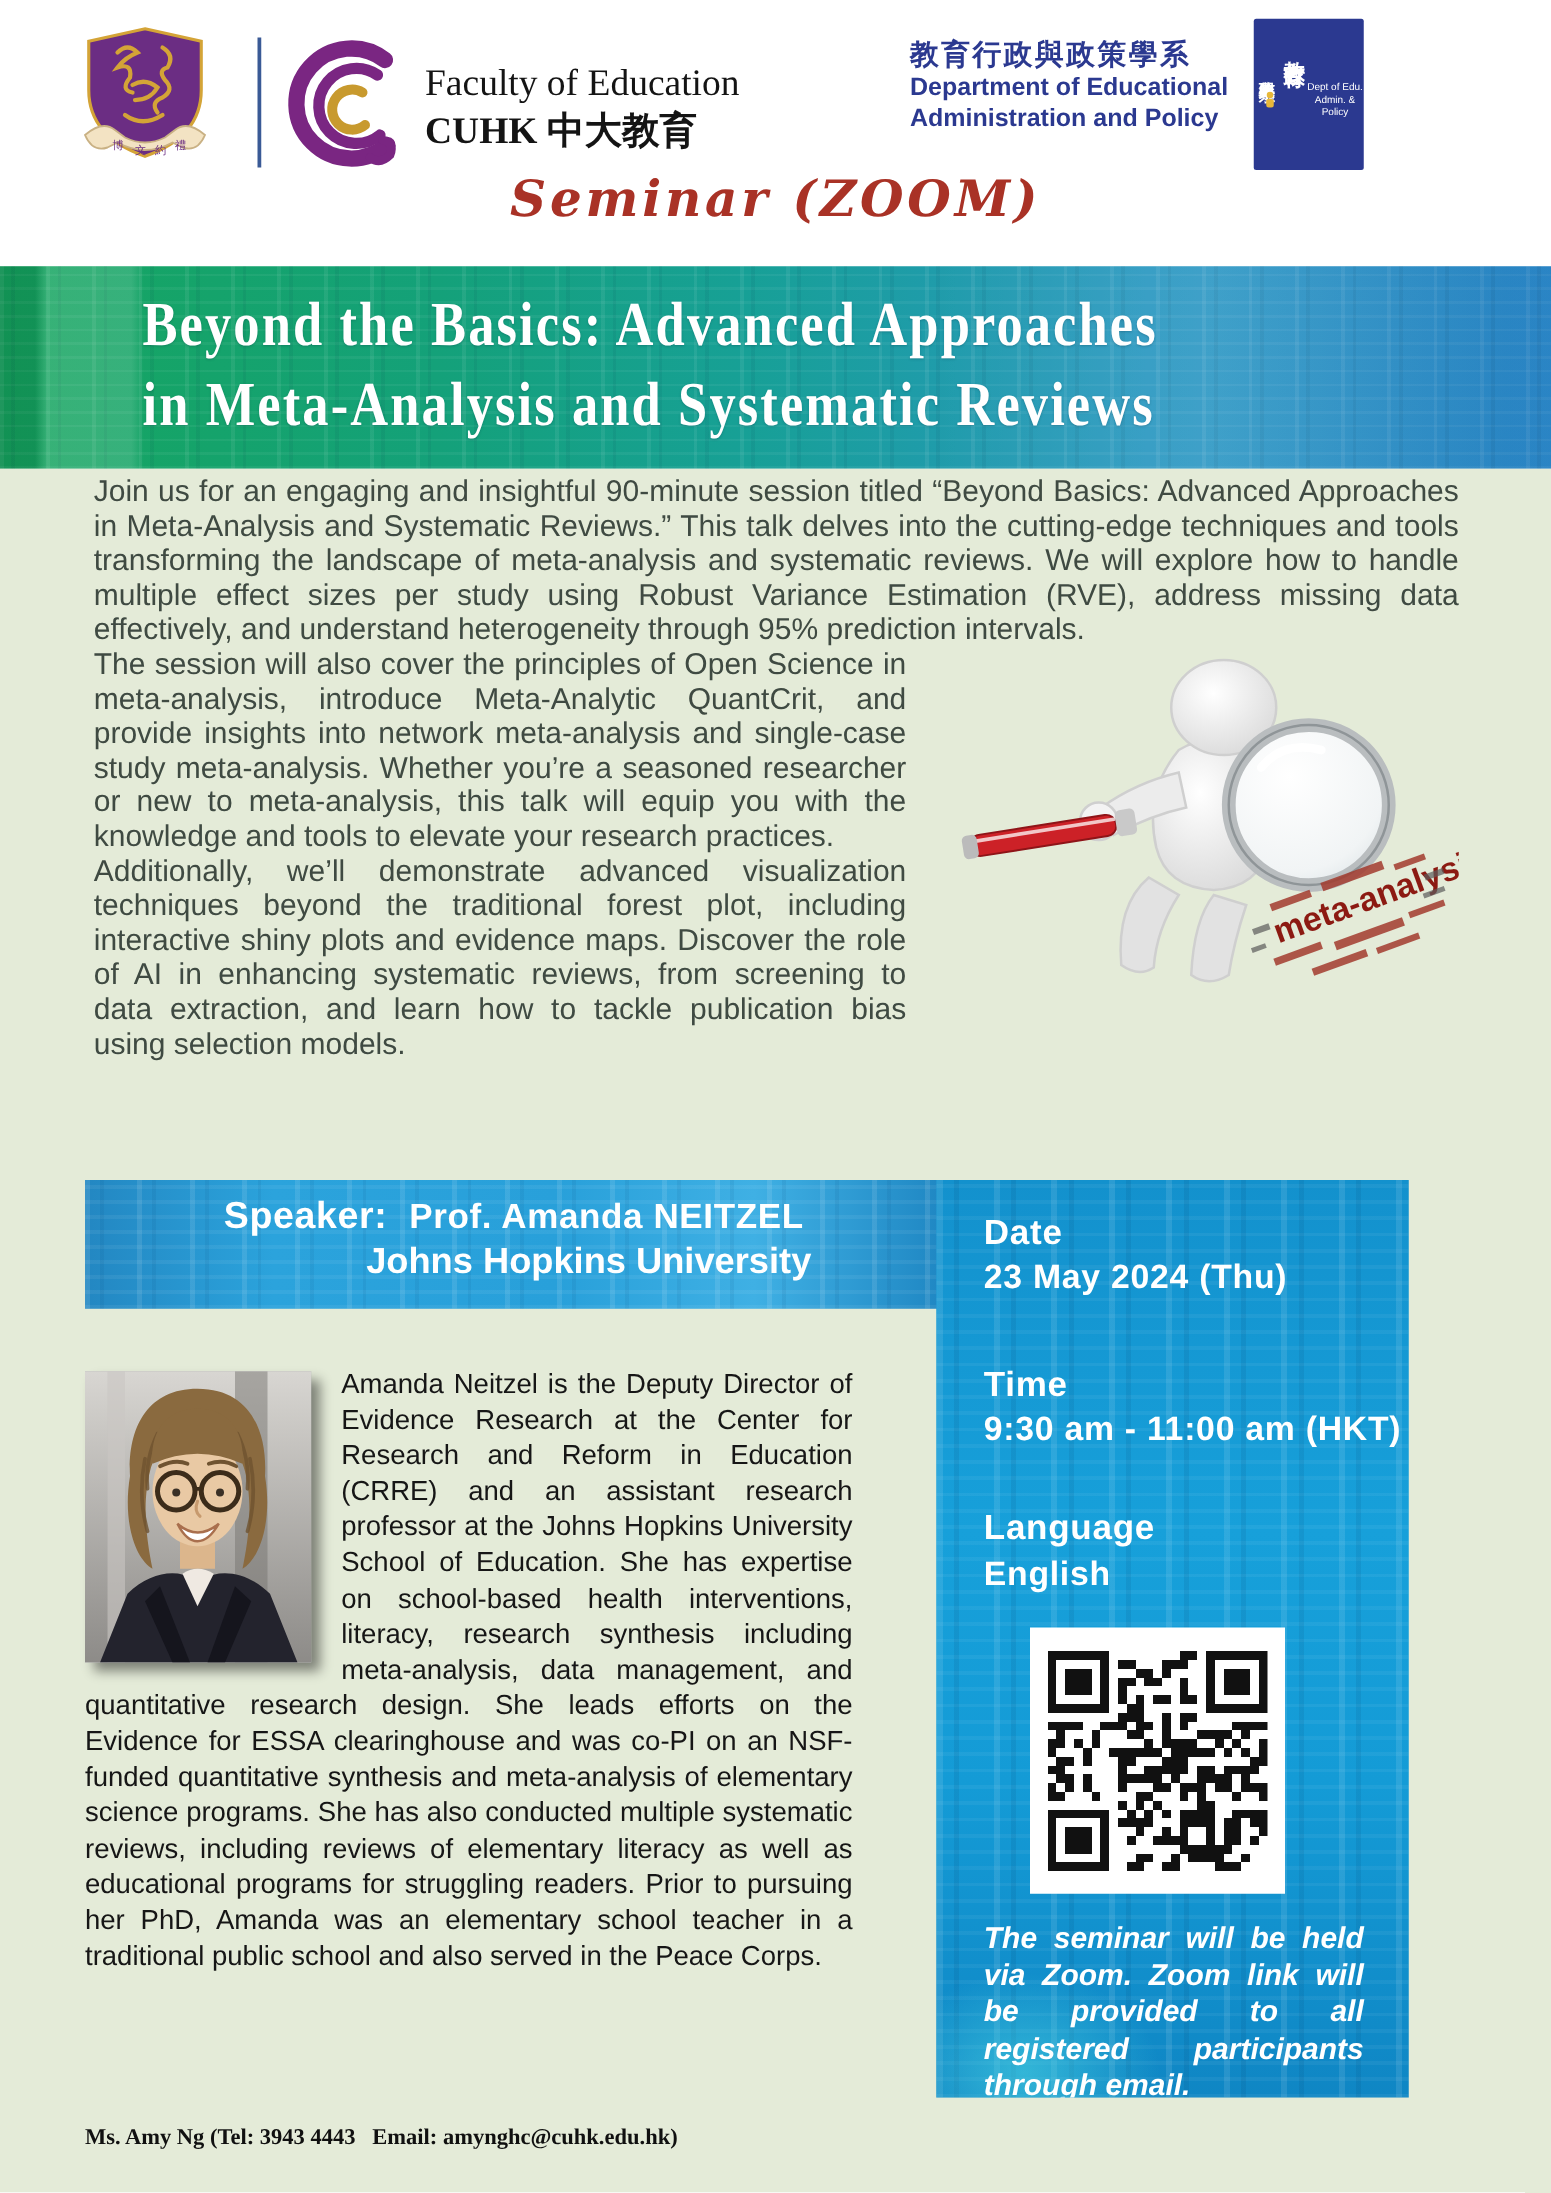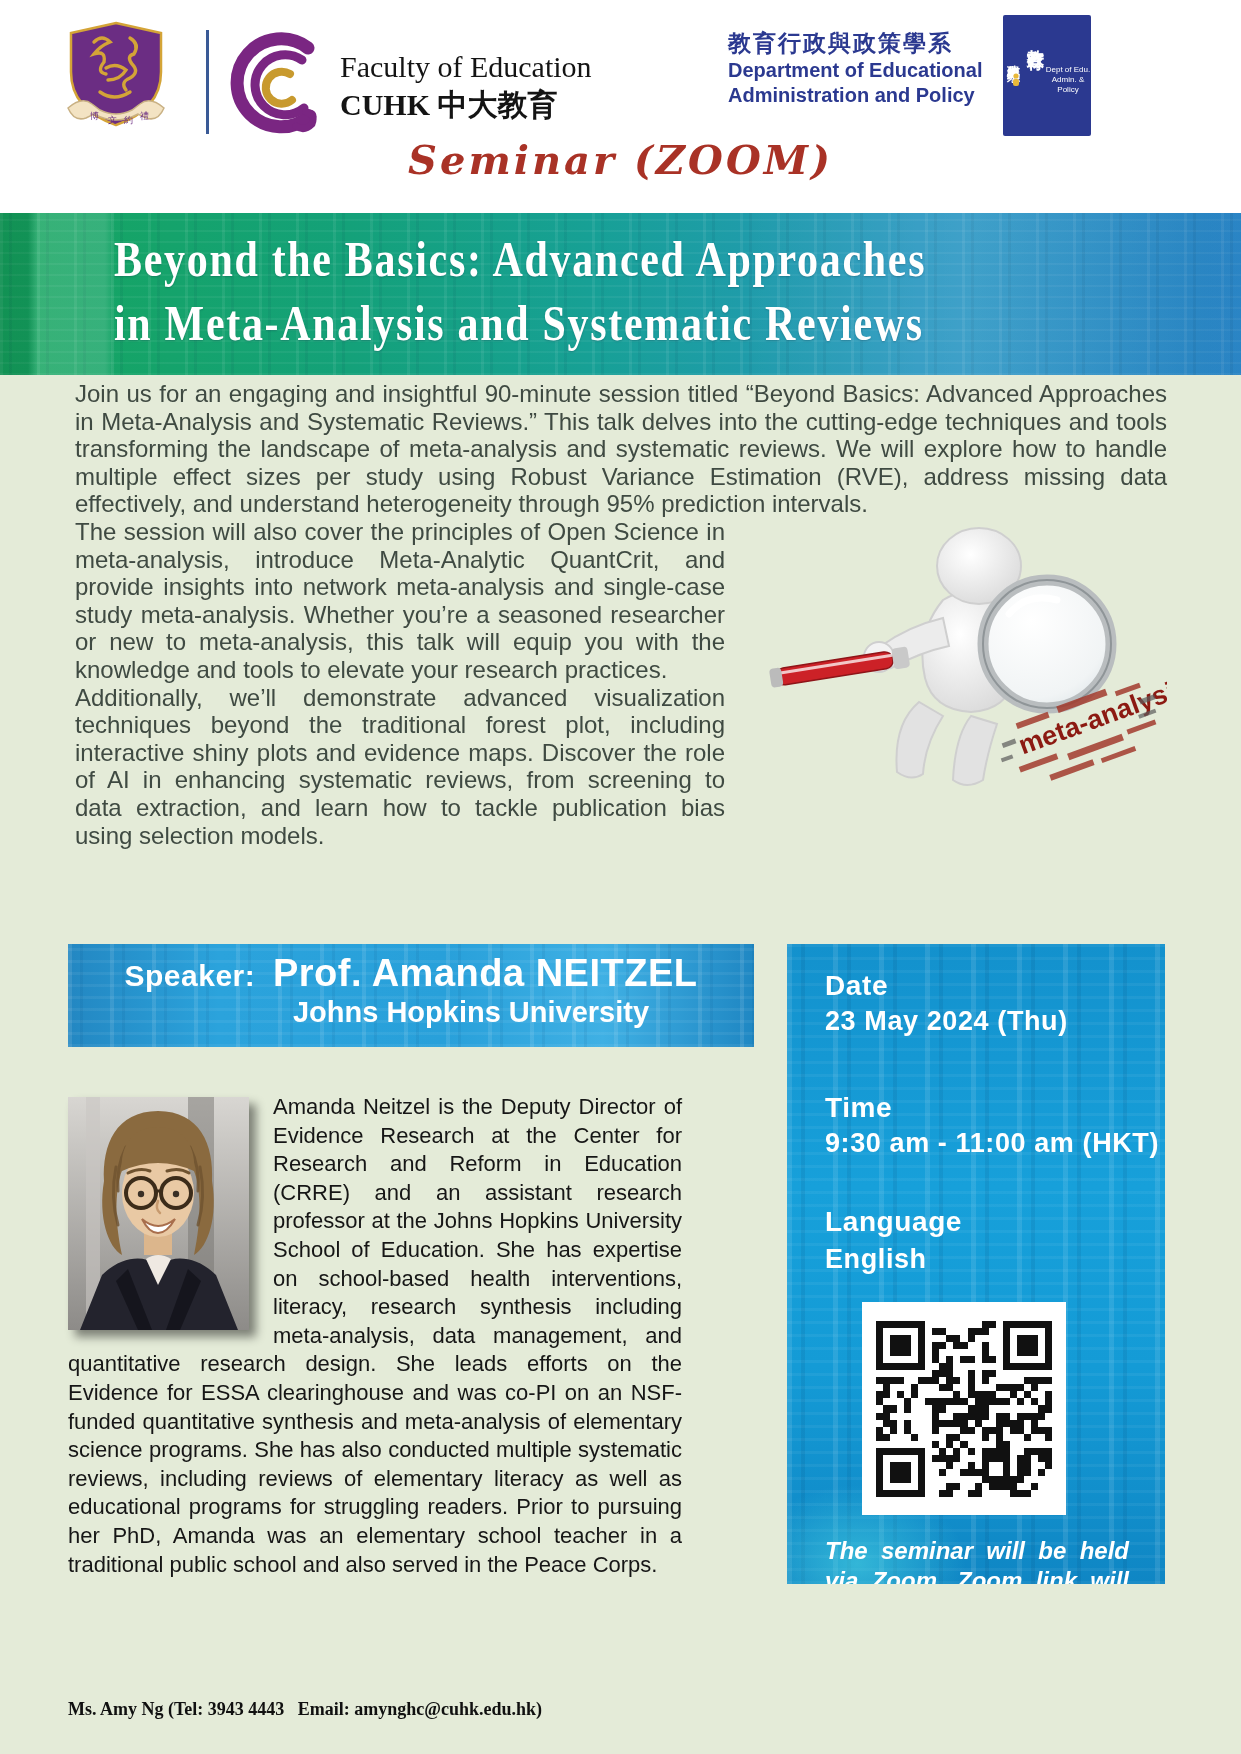--- a/index.html
+++ b/index.html
@@ -50,24 +50,24 @@
   .magfig{float:right;width:420px;height:268px;margin:4px 0 4px 22px;position:relative;}
   
   .spk-banner{position:absolute;left:68px;top:944px;width:686px;height:103px;
     background:linear-gradient(90deg,#2387c2 0%,#2ba3dc 22%,#28a0da 55%,#3fb0e4 78%,#1f87c3 100%);overflow:hidden;}
   .spk-banner::before{content:"";position:absolute;inset:0;
     background:
       repeating-linear-gradient(90deg,rgba(255,255,255,.10) 0 4px,transparent 4px 12px,rgba(0,60,110,.08) 12px 15px,transparent 15px 42px),
       repeating-linear-gradient(0deg,rgba(255,255,255,.06) 0 3px,transparent 3px 12px);}
   .spk-banner .inner{position:relative;z-index:2;color:#ffffff;text-align:center;padding-top:11px;}
   .spk-banner .row1{font-size:30px;line-height:36px;font-weight:700;letter-spacing:.5px;}
-  .spk-banner .row1 .name{font-size:38px;}
+  .spk-banner .row1 .name{font-size:28px;}
   .spk-banner .row2{font-size:29px;line-height:36px;font-weight:700;padding-left:120px;}
   
-  .panel{position:absolute;left:787px;top:944px;width:378px;height:640px;
+  .panel{position:absolute;left:749px;top:944px;width:378px;height:734px;
     background:linear-gradient(180deg,#1391cd 0%,#17a0da 38%,#149bd6 66%,#0f86c4 100%);overflow:hidden;}
   .panel::before{content:"";position:absolute;inset:0;
     background:
       repeating-linear-gradient(90deg,rgba(255,255,255,.10) 0 5px,transparent 5px 14px,rgba(0,55,100,.10) 14px 18px,transparent 18px 46px),
       repeating-linear-gradient(0deg,rgba(255,255,255,.05) 0 3px,transparent 3px 13px);}
   .panel::after{content:"";position:absolute;left:-40px;bottom:-60px;width:220px;height:160px;border-radius:50%;
     background:radial-gradient(ellipse at center,rgba(80,220,230,.55),rgba(80,220,230,0) 70%);}
   .panel .lbl,.panel .val{position:absolute;left:38px;color:#ffffff;font-weight:700;letter-spacing:.6px;z-index:2;}
   .panel .lbl{font-size:28px;}
   .panel .val{font-size:27px;}

